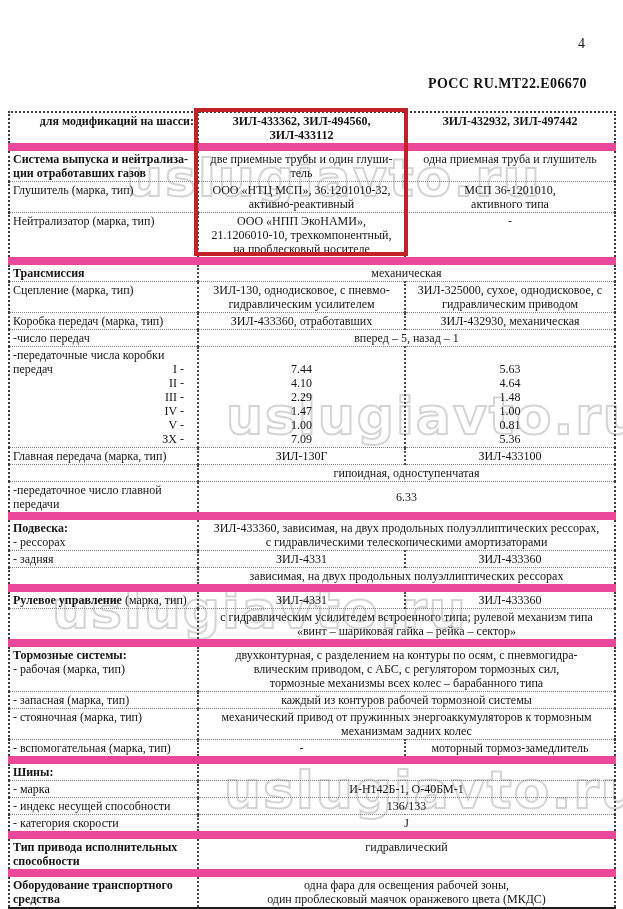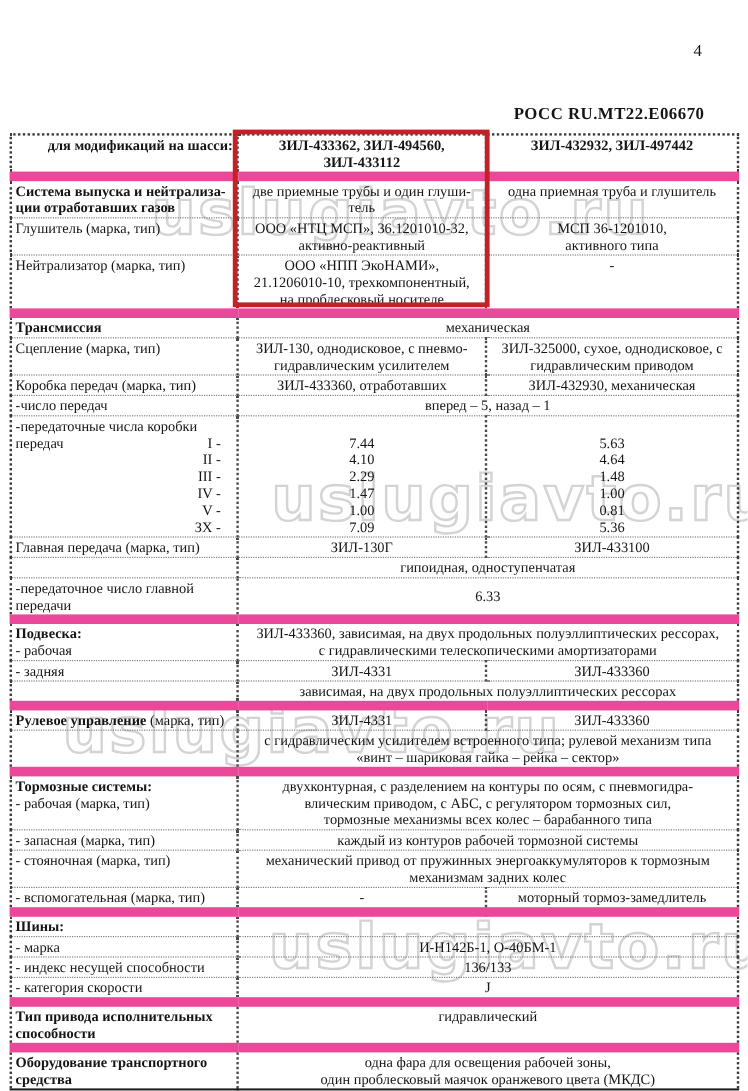--- a/index.html
+++ b/index.html
@@ -1,19 +1,19 @@
 <!DOCTYPE html>
 <html><head>
 <meta charset="utf-8">
 <style>
   html,body{margin:0;padding:0;background:#ffffff;}
   .doc{position:relative;width:623px;height:909px;background:#ffffff;overflow:hidden;
        font-family:"Liberation Serif",serif;color:#151515;}
   #pageno{position:absolute;top:36px;right:38px;font-size:14px;}
-  #cert{position:absolute;top:88px;right:36px;font-size:14px;font-weight:bold;letter-spacing:.4px;}
+  #cert{position:absolute;top:76px;right:36px;font-size:14px;font-weight:bold;letter-spacing:.4px;}
   
   .wm{position:absolute;z-index:0;font-family:"DejaVu Sans",sans-serif;font-weight:bold;
       font-size:52px;letter-spacing:2px;color:transparent;
       -webkit-text-stroke:2px #d4d4d4;user-select:none;pointer-events:none;}
   .wm1{left:126px;top:148px;}
   .wm2{left:226px;top:386px;}
   .wm3{left:52px;top:580px;}
   .wm4{left:224px;top:760px;}
   
   #spec-table{position:absolute;left:8px;top:111px;width:606px;z-index:1;
@@ -201,21 +201,21 @@
             <div><span>-передаточное число главной</span></div>
             <div><span>передачи</span></div>
           </td>
           <td class="val dvl vmid" colspan="2">
             <div>6.33</div>
           </td>
         </tr>
         <tr class="b-solid">
           <td class="lab">
             <div><span class="bold">Подвеска:</span></div>
-            <div><span>- рабочая</span></div>
+            <div><span>- рессорах</span></div>
           </td>
           <td class="val dvl vmid" colspan="2">
             <div>ЗИЛ-433360, зависимая, на двух продольных полуэллиптических рессорах,</div>
             <div>с гидравлическими телескопическими амортизаторами</div>
           </td>
         </tr>
         <tr class="b-dashed">
           <td class="lab">
             <div><span>- задняя</span></div>
           </td>

